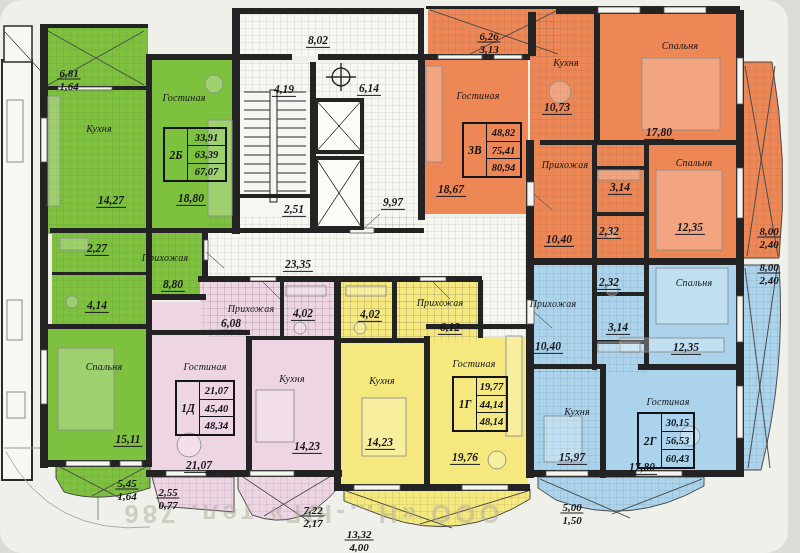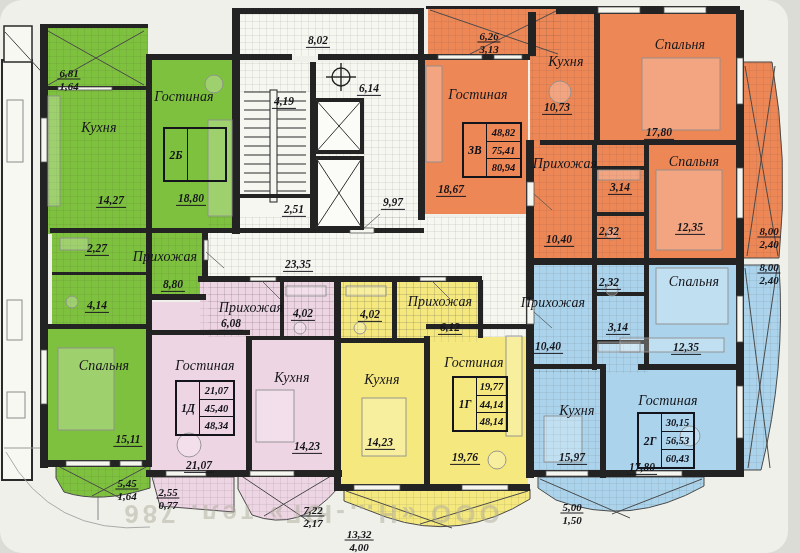--- a/index.html
+++ b/index.html
@@ -1,21 +1,21 @@
 <!DOCTYPE html>
 <html><head>
 <meta charset="utf-8">
 <style>
   html,body{margin:0;padding:0;background:#dcdcd6;}
   .stage{position:relative;width:788px;height:553px;background:#eef0e9;overflow:hidden;
          font-family:"Liberation Serif",serif;border-radius:22px;}
   svg.base{position:absolute;left:0;top:0;}
   .lbl{position:absolute;transform:translate(-50%,-50%);white-space:nowrap;
        font:italic 13px "Liberation Serif",serif;color:#15151a;z-index:5;}
-  .room{font-size:14px;letter-spacing:.2px;}
+  .room{font-size:10px;letter-spacing:.2px;}
   .num{font-size:11.5px;font-weight:bold;border-bottom:1.2px solid #1a1a22;padding:0 2px 0 2px;line-height:1.15;}
   .frac{display:flex;flex-direction:column;align-items:center;line-height:1.15;
         font:italic bold 11px "Liberation Serif",serif;color:#15151a;}
   .frac .a{border-bottom:1.2px solid #1a1a22;padding:0 2px;}
   .frac .b{padding:0 2px;}
   .tbl{position:absolute;display:flex;border:2px solid #14141c;z-index:5;
        font:italic bold 10.5px "Liberation Serif",serif;color:#10101a;}
   .tt{width:22px;display:flex;align-items:center;justify-content:center;
       border-right:1.5px solid #14141c;font-size:11.5px;}
   .tv{flex:1;display:flex;flex-direction:column;}
@@ -296,21 +296,21 @@
     <rect x="346" y="286" width="40" height="10"></rect>
         <circle cx="360" cy="328" r="6"></circle>
     <rect x="598" y="170" width="42" height="10"></rect>
         <circle cx="612" cy="234" r="6"></circle>
     <rect x="598" y="342" width="42" height="10"></rect>
         <circle cx="612" cy="290" r="6"></circle>
   </g>
 </svg>
 
 <div class="lbl num" style="left:318px;top:41px">8,02</div>
-<div class="lbl num" style="left:284px;top:102px">4,19</div>
+<div class="lbl num" style="left:284px;top:90px">4,19</div>
 <div class="lbl num" style="left:369px;top:89px">6,14</div>
 <div class="lbl num" style="left:294px;top:210px">2,51</div>
 <div class="lbl num" style="left:393px;top:203px">9,97</div>
 <div class="lbl num" style="left:298px;top:265px">23,35</div>
 
 <div class="lbl frac" style="left:69px;top:79px;position:absolute;transform:translate(-50%,-50%)">
   <span class="a">6,81</span>
   <span class="b">1,64</span>
 </div>
 <div class="lbl room" style="left:99px;top:128px">Кухня</div>
@@ -322,20 +322,25 @@
 <div class="lbl num" style="left:97px;top:249px">2,27</div>
 <div class="lbl num" style="left:97px;top:306px">4,14</div>
 <div class="lbl room" style="left:104px;top:366px">Спальня</div>
 <div class="lbl num" style="left:128px;top:440px">15,11</div>
 <div class="lbl frac" style="left:127px;top:489px">
   <span class="a">5,45</span>
   <span class="b">1,64</span>
 </div>
 <div class="tbl" style="left:163px;top:127px;width:60px;height:51px">
   <div class="tt">2Б</div>
+  <div class="tv">
+    <div>33,91</div>
+    <div>63,39</div>
+    <div>67,07</div>
+  </div>
 </div>
 
 <div class="lbl room" style="left:251px;top:308px">Прихожая</div>
 <div class="lbl num" style="left:231px;top:324px">6,08</div>
 <div class="lbl num" style="left:303px;top:314px">4,02</div>
 <div class="lbl room" style="left:205px;top:366px">Гостиная</div>
 <div class="lbl num" style="left:199px;top:466px">21,07</div>
 <div class="lbl room" style="left:292px;top:378px">Кухня</div>
 <div class="lbl num" style="left:307px;top:447px">14,23</div>
 <div class="lbl frac" style="left:168px;top:498px">

